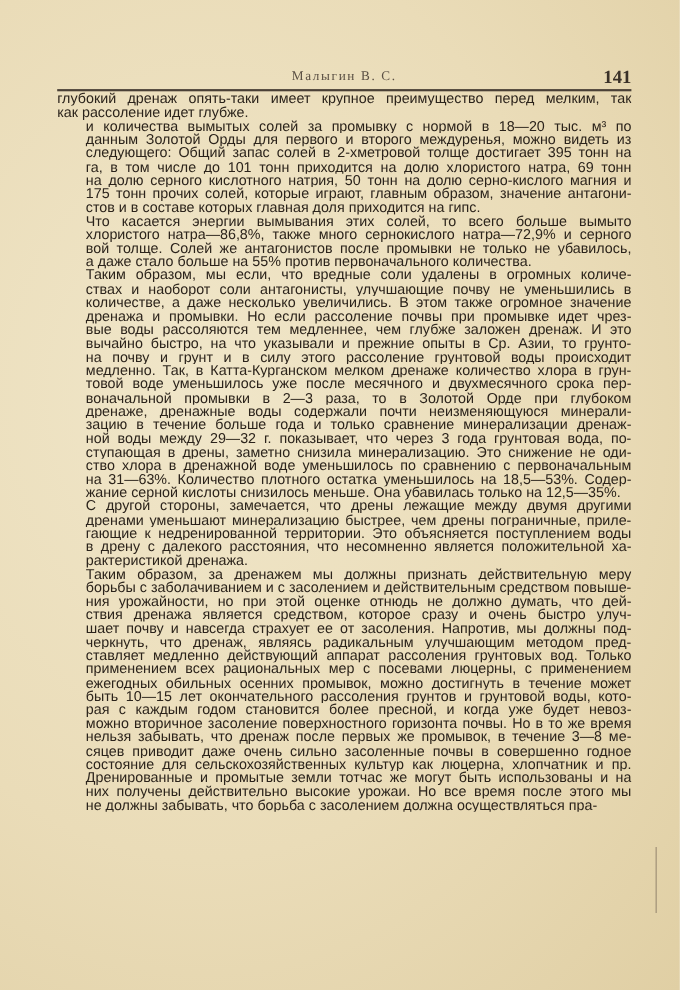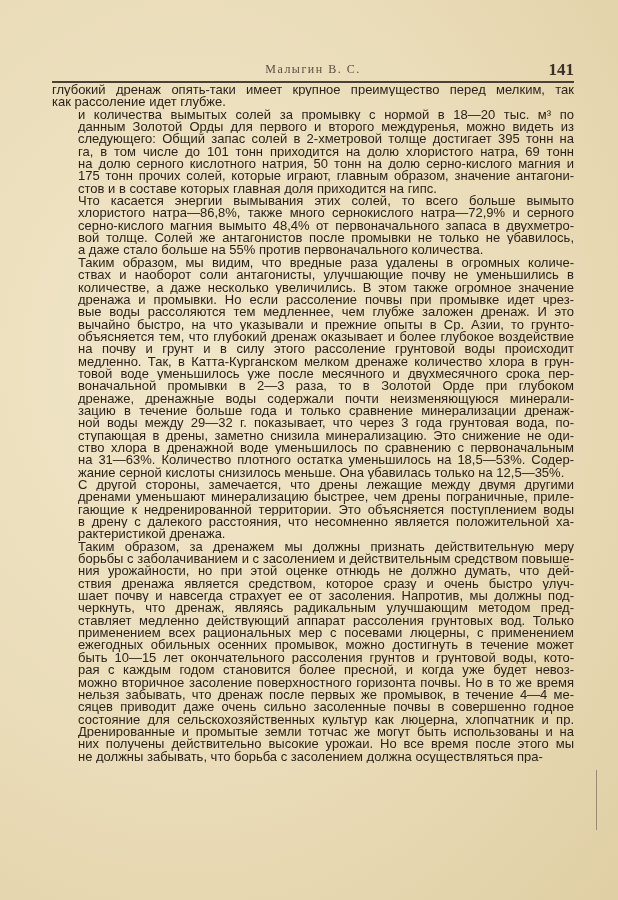--- a/index.html
+++ b/index.html
@@ -62,32 +62,30 @@
         <span class="line">данным Золотой Орды для первого и второго междуренья, можно видеть из</span>
         <span class="line">следующего: Общий запас солей в 2-хметровой толще достигает 395 тонн на</span>
         <span class="line">га, в том числе до 101 тонн приходится на долю хлористого натра, 69 тонн</span>
         <span class="line">на долю серного кислотного натрия, 50 тонн на долю серно-кислого магния и</span>
         <span class="line">175 тонн прочих солей, которые играют, главным образом, значение антагони-</span>
         <span class="line last">стов и в составе которых главная доля приходится на гипс.</span>
       </div>
       <div class="para indent">
         <span class="line" style="text-indent: 26px;">Что касается энергии вымывания этих солей, то всего больше вымыто</span>
         <span class="line">хлористого натра—86,8%, также много сернокислого натра—72,9% и серного</span>
-        <span class="line">серно-кислого магния вымыто 48,4% от первоначального запаса в двухметро-</span>
         <span class="line">вой толще. Солей же антагонистов после промывки не только не убавилось,</span>
         <span class="line last">а даже стало больше на 55% против первоначального количества.</span>
       </div>
       <div class="para indent">
-        <span class="line" style="text-indent: 26px;">Таким образом, мы видим, что вредные раза удалены в огромных количе-</span>
+        <span class="line" style="text-indent: 26px;">Таким образом, мы если, что вредные соли удалены в огромных количе-</span>
         <span class="line">ствах и наоборот соли антагонисты, улучшающие почву не уменьшились в</span>
         <span class="line">количестве, а даже несколько увеличились. В этом также огромное значение</span>
         <span class="line">дренажа и промывки. Но если рассоление почвы при промывке идет чрез-</span>
         <span class="line">вые воды рассоляются тем медленнее, чем глубже заложен дренаж. И это</span>
         <span class="line">вычайно быстро, на что указывали и прежние опыты в Ср. Азии, то грунто-</span>
-        <span class="line">объясняется тем, что глубокий дренаж оказывает и более глубокое воздействие</span>
         <span class="line">на почву и грунт и в силу этого рассоление грунтовой воды происходит</span>
         <span class="line">медленно. Так, в Катта-Курганском мелком дренаже количество хлора в грун-</span>
         <span class="line">товой воде уменьшилось уже после месячного и двухмесячного срока пер-</span>
         <span class="line">воначальной промывки в 2—3 раза, то в Золотой Орде при глубоком</span>
         <span class="line">дренаже, дренажные воды содержали почти неизменяющуюся минерали-</span>
         <span class="line">зацию в течение больше года и только сравнение минерализации дренаж-</span>
         <span class="line">ной воды между 29—32 г. показывает, что через 3 года грунтовая вода, по-</span>
         <span class="line">ступающая в дрены, заметно снизила минерализацию. Это снижение не оди-</span>
         <span class="line">ство хлора в дренажной воде уменьшилось по сравнению с первоначальным</span>
         <span class="line">на 31—63%. Количество плотного остатка уменьшилось на 18,5—53%. Содер-</span>
@@ -106,21 +104,21 @@
         <span class="line">ния урожайности, но при этой оценке отнюдь не должно думать, что дей-</span>
         <span class="line">ствия дренажа является средством, которое сразу и очень быстро улуч-</span>
         <span class="line">шает почву и навсегда страхует ее от засоления. Напротив, мы должны под-</span>
         <span class="line">черкнуть, что дренаж, являясь радикальным улучшающим методом пред-</span>
         <span class="line">ставляет медленно действующий аппарат рассоления грунтовых вод. Только</span>
         <span class="line">применением всех рациональных мер с посевами люцерны, с применением</span>
         <span class="line">ежегодных обильных осенних промывок, можно достигнуть в течение может</span>
         <span class="line">быть 10—15 лет окончательного рассоления грунтов и грунтовой воды, кото-</span>
         <span class="line">рая с каждым годом становится более пресной, и когда уже будет невоз-</span>
         <span class="line">можно вторичное засоление поверхностного горизонта почвы. Но в то же время</span>
-        <span class="line">нельзя забывать, что дренаж после первых же промывок, в течение 4—4 ме-</span>
+        <span class="line">нельзя забывать, что дренаж после первых же промывок, в течение 3—8 ме-</span>
         <span class="line">сяцев приводит даже очень сильно засоленные почвы в совершенно годное</span>
         <span class="line">состояние для сельскохозяйственных культур как люцерна, хлопчатник и пр.</span>
         <span class="line">Дренированные и промытые земли тотчас же могут быть использованы и на</span>
         <span class="line">них получены действительно высокие урожаи. Но все время после этого мы</span>
         <span class="line last">не должны забывать, что борьба с засолением должна осуществляться пра-</span>
       </div>
     </div>
   <div class="margin-mark"></div>
 </div>
 

